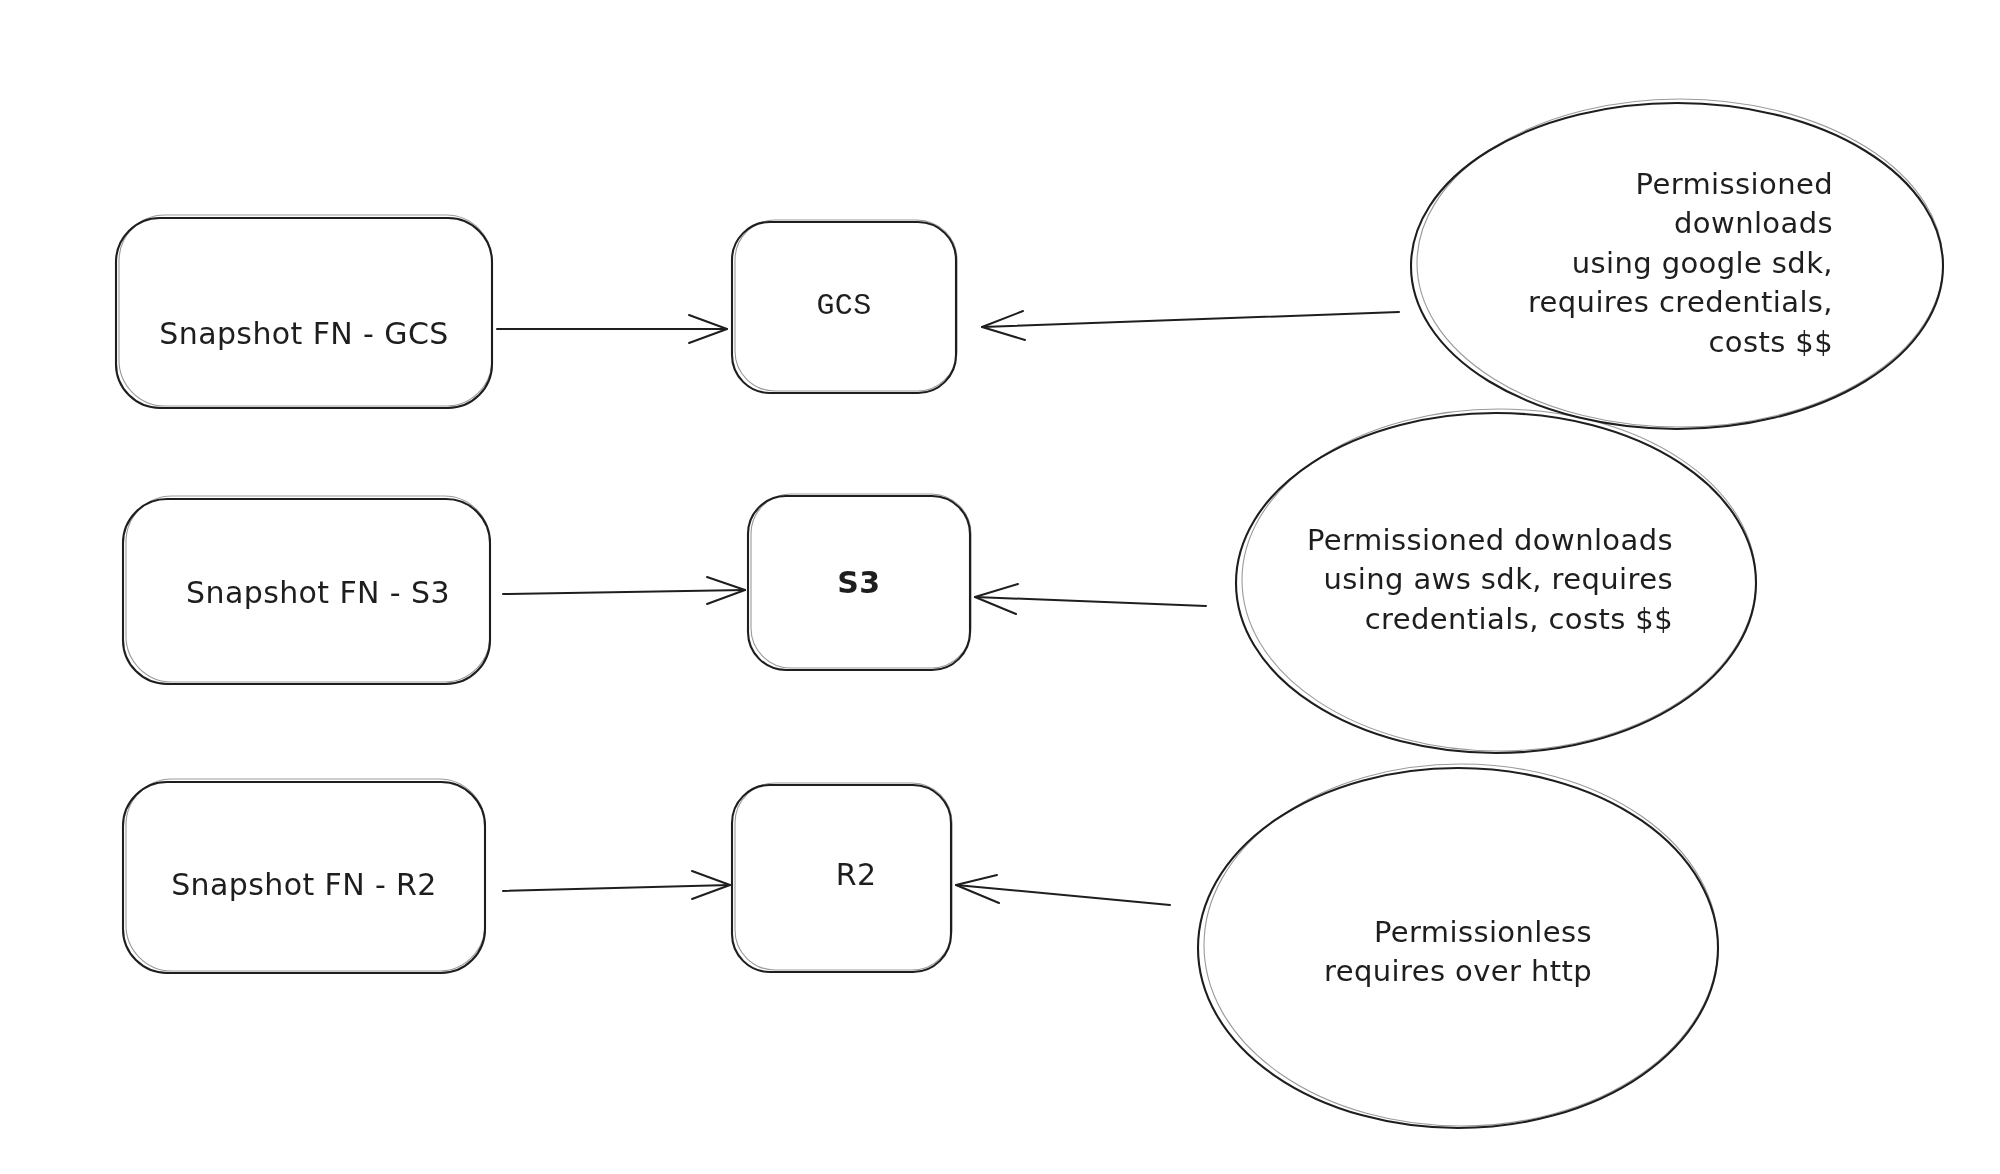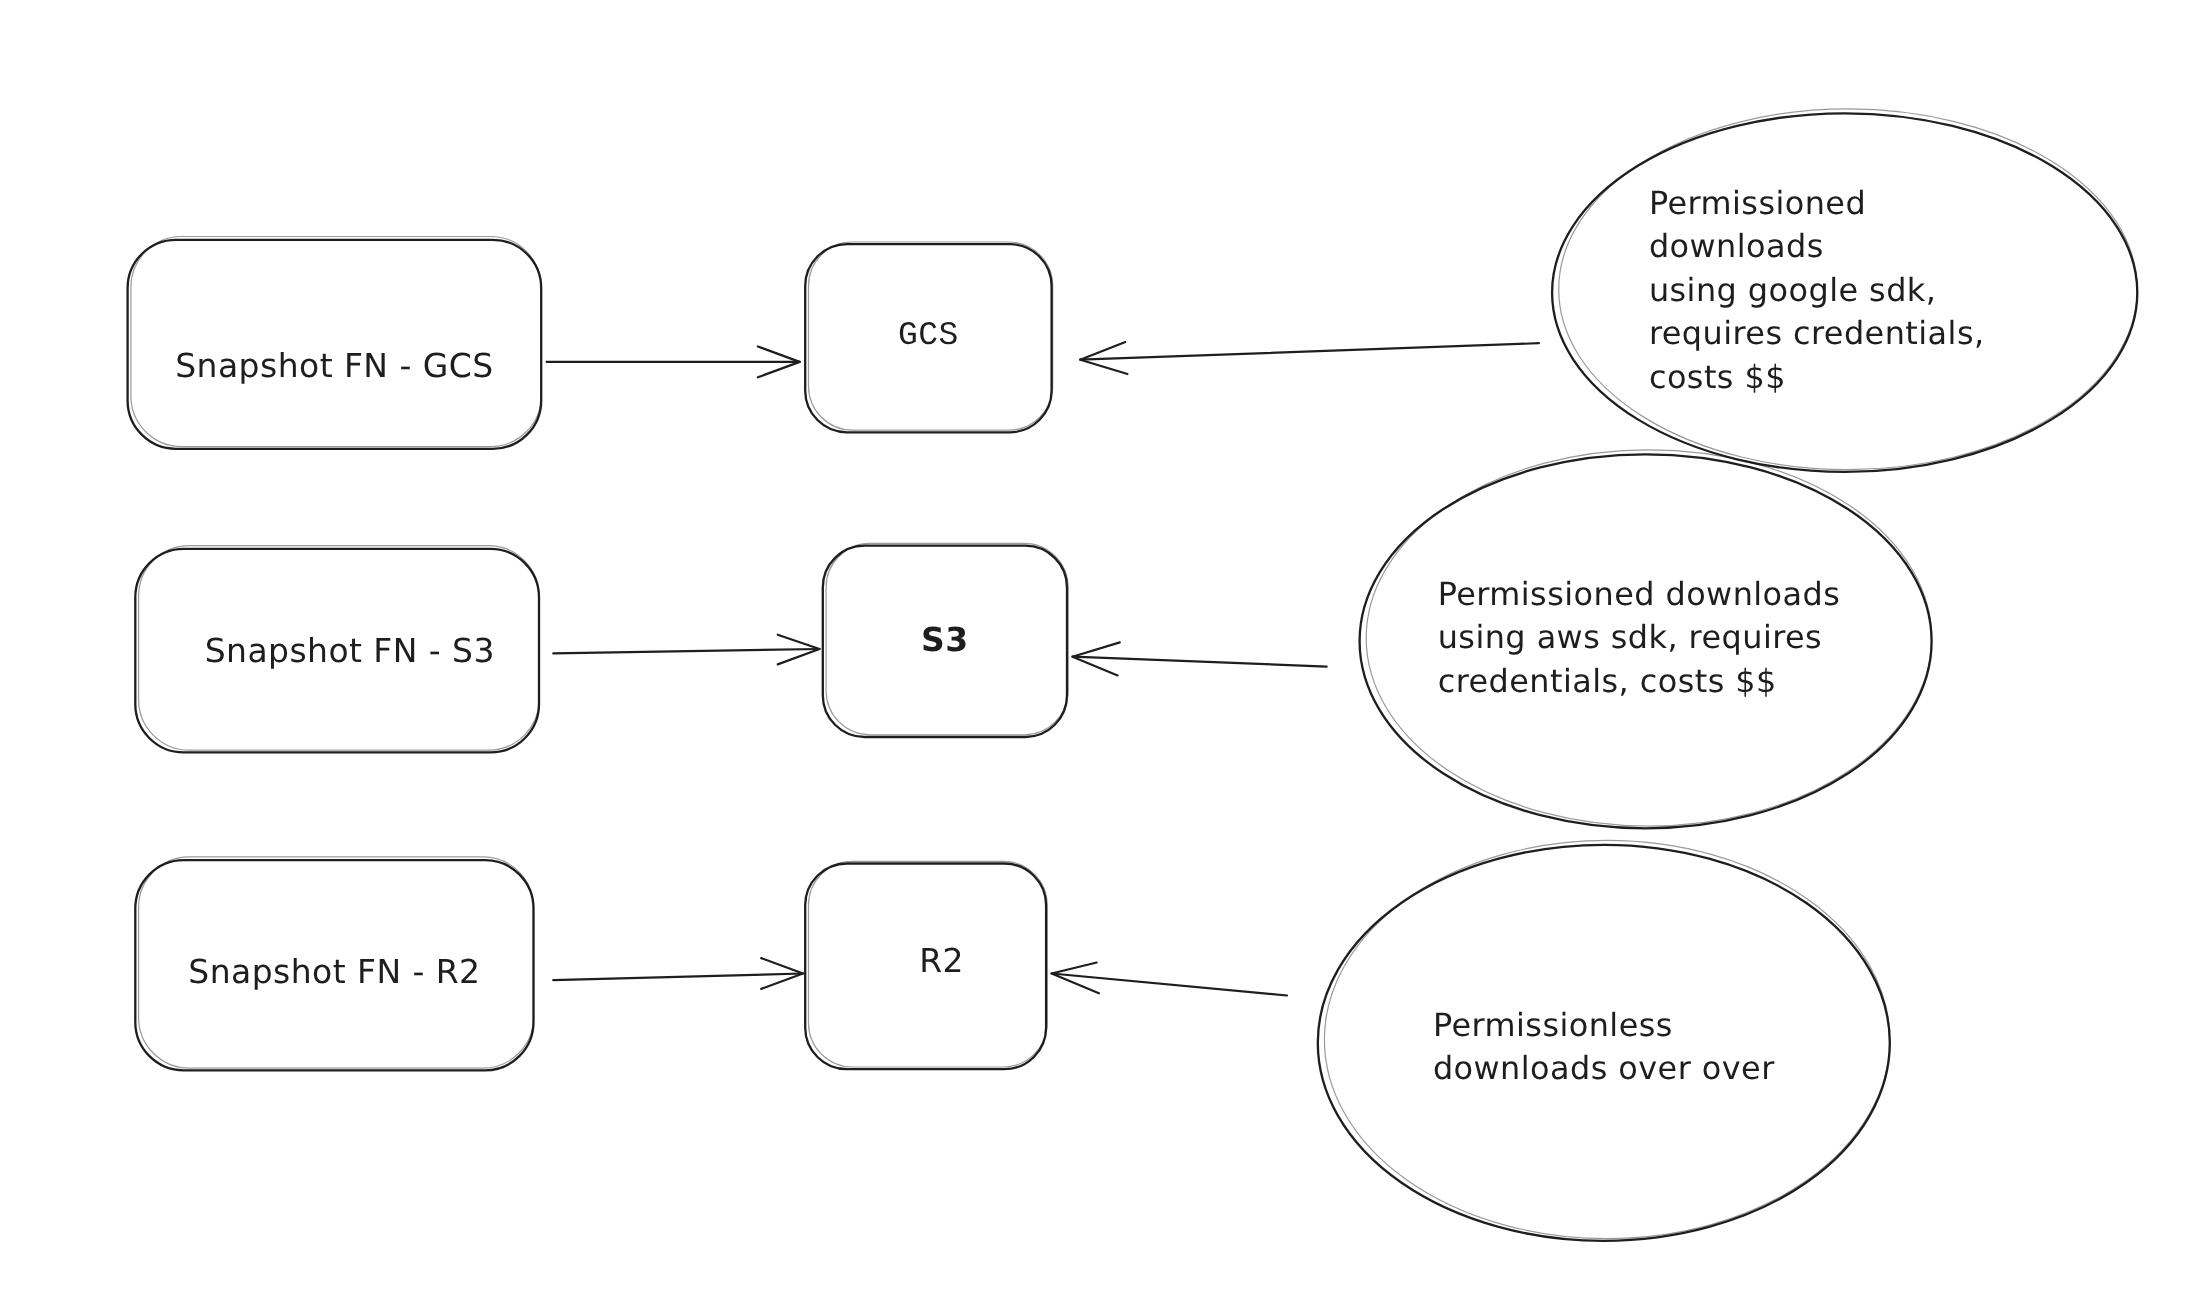--- a/index.html
+++ b/index.html
@@ -12,21 +12,21 @@
     font-family: "DejaVu Sans", sans-serif;
   }
   .canvas svg { position: absolute; left: 0; top: 0; }
   .shape { stroke: #1e1e1e; fill: none; stroke-width: 2.1; stroke-linecap: round; stroke-linejoin: round; }
   .shape.ghost { stroke-width: 1.1; opacity: 0.45; }
   .arrow { stroke: #1e1e1e; fill: none; stroke-width: 2; stroke-linecap: round; }
   .label {
     position: absolute;
     transform: translate(-50%, -50%);
     color: #1e1e1e;
-    text-align: left;
+    text-align: right;
     white-space: pre-line;
     letter-spacing: 0.4px;
   }
   .box-label  { font-size: 30px; }
   .note-label { font-size: 29px; line-height: 1.36; }
 </style>
 </head>
 <body>
 
 <div class="canvas">
@@ -115,15 +115,15 @@
 
   <div class="label box-label" style="left:318px; top:592px;">Snapshot FN - S3</div>
   <div class="label box-label" style="left:859px; top:582px;font-weight:bold;">S3</div>
   <div class="label note-label" style="left:1490px; top:580px;">Permissioned downloads
 using aws sdk, requires
 credentials, costs $$</div>
 
   <div class="label box-label" style="left:304px; top:884px;">Snapshot FN - R2</div>
   <div class="label box-label" style="left:856px; top:874px;">R2</div>
   <div class="label note-label" style="left:1458px; top:952px;">Permissionless
-downloads over over</div>
+requires over http</div>
 
 </div>
 
 </body></html>

